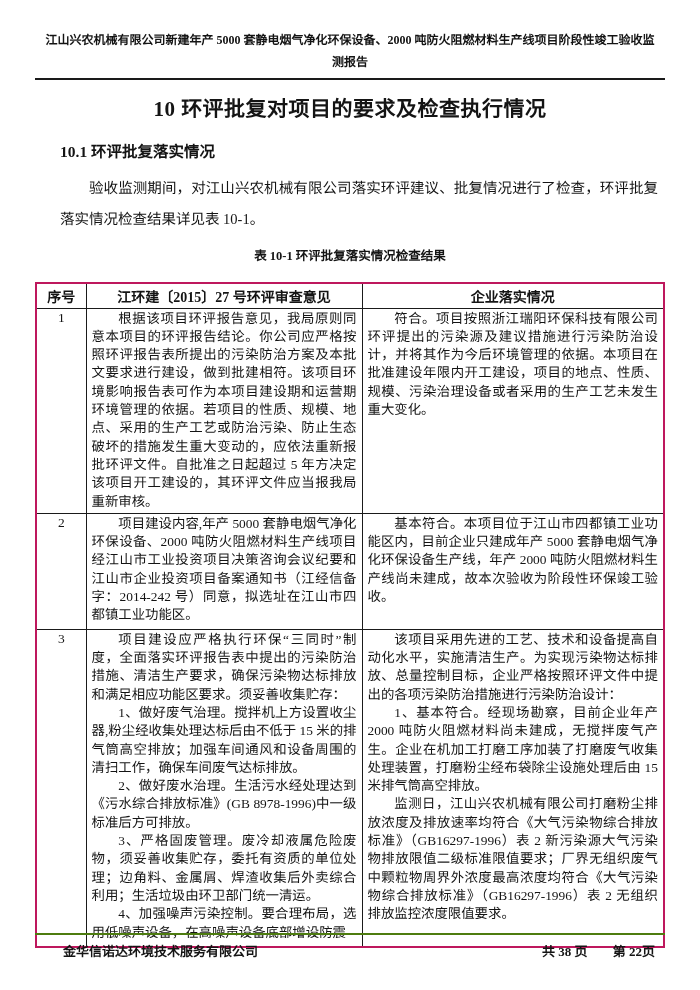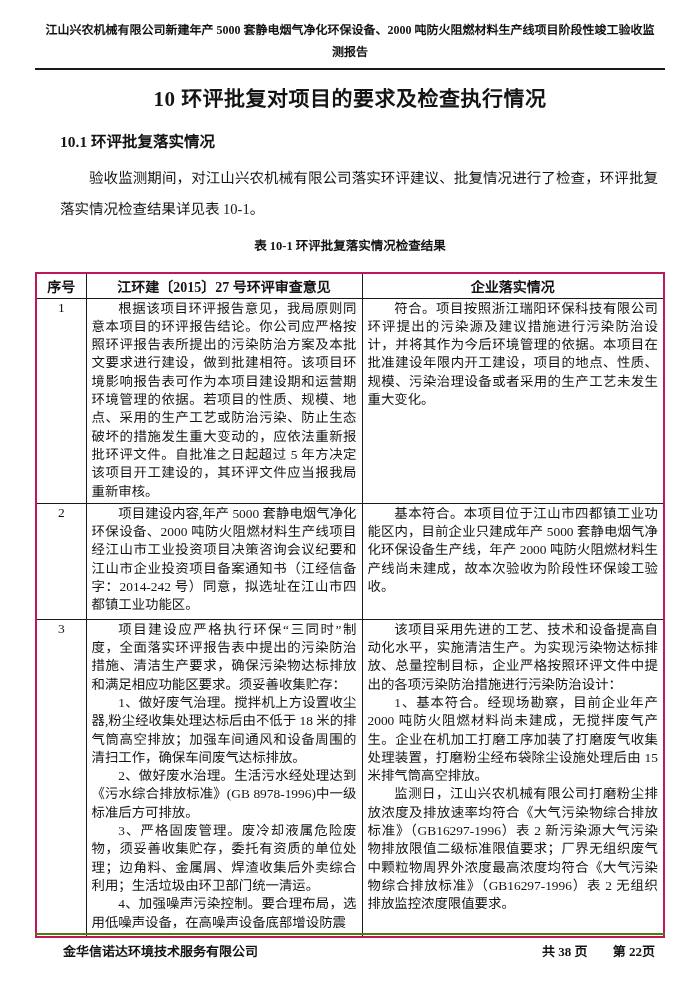--- a/index.html
+++ b/index.html
@@ -7,21 +7,21 @@
     position:relative;
     width:700px;height:990px;
     margin:0 auto;
     background:#fff;
     color:#141414;
     font-family:"Liberation Serif","DejaVu Serif",serif;
     overflow:hidden;
     box-sizing:border-box;
   }
   .doc-header{
-    padding:20px 45px 0 45px;
+    padding:30px 45px 0 45px;
     font-size:12px;
     font-weight:bold;
     text-align:center;
     line-height:1.8;
   }
   .header-rule{
     margin:5px 35px 0 35px;
     border:0;
     border-top:2px solid #1a1a1a;
   }
@@ -148,21 +148,21 @@
           <p>项目建设内容,年产 5000 套静电烟气净化环保设备、2000 吨防火阻燃材料生产线项目经江山市工业投资项目决策咨询会议纪要和江山市企业投资项目备案通知书（江经信备字：2014-242 号）同意，拟选址在江山市四都镇工业功能区。</p>
         </td>
         <td class="text-cell">
           <p>基本符合。本项目位于江山市四都镇工业功能区内，目前企业只建成年产 5000 套静电烟气净化环保设备生产线，年产 2000 吨防火阻燃材料生产线尚未建成，故本次验收为阶段性环保竣工验收。</p>
         </td>
       </tr>
       <tr class="r3">
         <td class="no-cell">3</td>
         <td class="text-cell">
           <p>项目建设应严格执行环保“三同时”制度，全面落实环评报告表中提出的污染防治措施、清洁生产要求，确保污染物达标排放和满足相应功能区要求。须妥善收集贮存：</p>
-          <p>1、做好废气治理。搅拌机上方设置收尘器,粉尘经收集处理达标后由不低于 18 米的排气筒高空排放；加强车间通风和设备周围的清扫工作，确保车间废气达标排放。</p>
+          <p>1、做好废气治理。搅拌机上方设置收尘器,粉尘经收集处理达标后由不低于 15 米的排气筒高空排放；加强车间通风和设备周围的清扫工作，确保车间废气达标排放。</p>
           <p>2、做好废水治理。生活污水经处理达到《污水综合排放标准》(GB 8978-1996)中一级标准后方可排放。</p>
           <p>3、严格固废管理。废冷却液属危险废物，须妥善收集贮存，委托有资质的单位处理；边角料、金属屑、焊渣收集后外卖综合利用；生活垃圾由环卫部门统一清运。</p>
           <p>4、加强噪声污染控制。要合理布局，选用低噪声设备，在高噪声设备底部增设防震</p>
         </td>
         <td class="text-cell">
           <p>该项目采用先进的工艺、技术和设备提高自动化水平，实施清洁生产。为实现污染物达标排放、总量控制目标，企业严格按照环评文件中提出的各项污染防治措施进行污染防治设计：</p>
           <p>1、基本符合。经现场勘察，目前企业年产 2000 吨防火阻燃材料尚未建成，无搅拌废气产生。企业在机加工打磨工序加装了打磨废气收集处理装置，打磨粉尘经布袋除尘设施处理后由 15 米排气筒高空排放。</p>
           <p>监测日，江山兴农机械有限公司打磨粉尘排放浓度及排放速率均符合《大气污染物综合排放标准》（GB16297-1996）表 2 新污染源大气污染物排放限值二级标准限值要求；厂界无组织废气中颗粒物周界外浓度最高浓度均符合《大气污染物综合排放标准》（GB16297-1996）表 2 无组织排放监控浓度限值要求。</p>
         </td>
       </tr>

